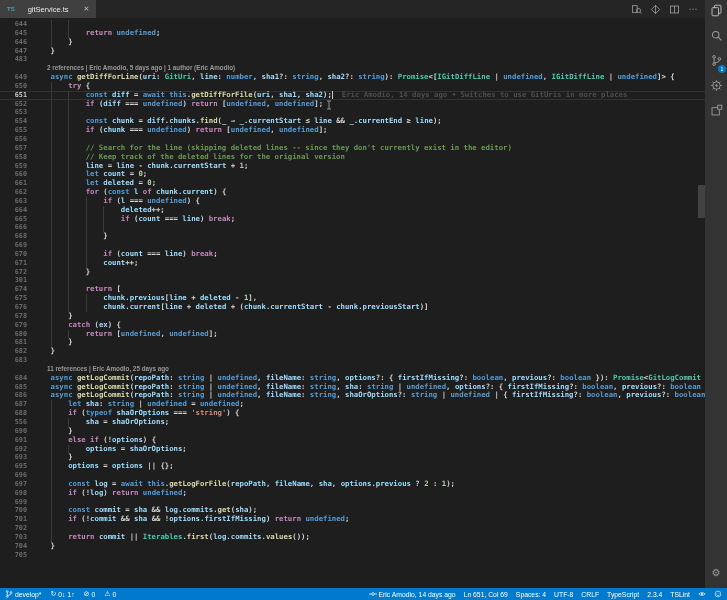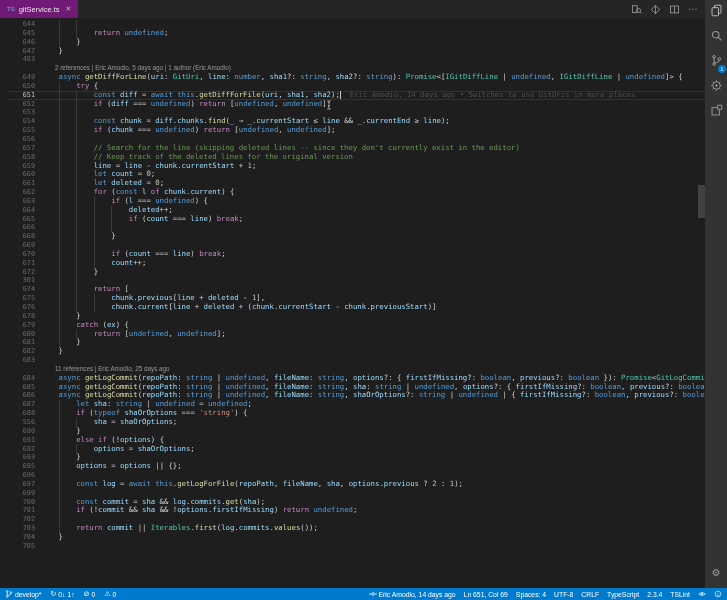--- a/index.html
+++ b/index.html
@@ -1,28 +1,28 @@
 <!DOCTYPE html>
 <html><head>
 <meta charset="utf-8">
 <style>
   html,body{margin:0;padding:0;background:#1e1e1e;}
   .window{position:relative;width:727px;height:600px;background:#1e1e1e;overflow:hidden;
           font-family:"Liberation Sans",sans-serif;-webkit-font-smoothing:antialiased;}
   
   .tabbar{position:absolute;left:0;top:0;width:705px;height:18px;background:#252526;display:flex;align-items:stretch;}
-  .tab{display:flex;align-items:center;gap:4px;padding:0 7px;background:#701a75;color:#e7e7e7;font-size:7.5px;}
+  .tab{display:flex;align-items:center;gap:13px;padding:0 7px;background:#404040;color:#e7e7e7;font-size:7.5px;}
   .ts-badge{color:#519aba;font-size:6px;font-weight:bold;}
   .tab-close{color:#bbbbbb;font-size:7px;margin-left:2px;}
   .editor-actions{position:absolute;right:6px;top:0;height:18px;display:flex;align-items:center;gap:7px;color:#a9a9a9;}
   .ea{width:12px;height:12px;display:flex;align-items:center;justify-content:center;font-size:9px;}
   .ea svg{width:11px;height:11px;}
   
-  .editor{position:absolute;left:8px;top:18px;width:705px;height:570px;overflow:hidden;
-          font-family:"DejaVu Sans Mono",monospace;font-size:7.3px;padding-top:2px;box-sizing:border-box;}
+  .editor{position:absolute;left:0;top:18px;width:705px;height:570px;overflow:hidden;
+          font-family:"DejaVu Sans Mono",monospace;font-size:7.3px;padding-top:2px;box-sizing:border-box;font-weight:bold;}
   .row{display:flex;height:8.85px;line-height:8.85px;white-space:pre;}
   .gutter{flex:0 0 33px;box-sizing:border-box;padding-right:6px;text-align:right;color:#6b6b6b;font-size:6.8px;}
   .content{flex:1;white-space:pre;color:#d4d4d4;}
   .ind{display:inline-block;width:4ch;height:8.85px;vertical-align:top;}
   .ind.g{box-shadow:inset 1px 0 0 #3a3a3a;}
   .codelens .content span{font-family:"Liberation Sans",sans-serif;font-size:6.3px;color:#999999;}
   .cur{box-shadow:inset 0 1px 0 #323232,inset 0 -1px 0 #323232;}
   .cur .gutter{color:#c6c6c6;}
   .caret{display:inline-block;width:1px;height:8px;background:#c8c8c8;vertical-align:text-bottom;}
   .tk-k{color:#569CD6}.tk-c{color:#C586C0}.tk-f{color:#DCDCAA}.tk-t{color:#4EC9B0}
@@ -134,20 +134,21 @@
       <div class="row"><span class="gutter">687</span><span class="content"><span class="ind"></span><span class="ind g"></span><span class="tk-k">let </span><span class="tk-v">sha</span><span class="tk-p">: </span><span class="tk-k">string</span><span class="tk-p"> | </span><span class="tk-k">undefined</span><span class="tk-p"> = </span><span class="tk-k">undefined</span><span class="tk-p">;</span></span></div>
       <div class="row"><span class="gutter">688</span><span class="content"><span class="ind"></span><span class="ind g"></span><span class="tk-c">if </span><span class="tk-p">(</span><span class="tk-k">typeof </span><span class="tk-v">shaOrOptions</span><span class="tk-p"> === </span><span class="tk-s">'string'</span><span class="tk-p">) {</span></span></div>
       <div class="row"><span class="gutter">556</span><span class="content"><span class="ind"></span><span class="ind g"></span><span class="ind g"></span><span class="tk-v">sha</span><span class="tk-p"> = </span><span class="tk-v">shaOrOptions</span><span class="tk-p">;</span></span></div>
       <div class="row"><span class="gutter">690</span><span class="content"><span class="ind"></span><span class="ind g"></span><span class="tk-p">}</span></span></div>
       <div class="row"><span class="gutter">691</span><span class="content"><span class="ind"></span><span class="ind g"></span><span class="tk-c">else if </span><span class="tk-p">(!</span><span class="tk-v">options</span><span class="tk-p">) {</span></span></div>
       <div class="row"><span class="gutter">692</span><span class="content"><span class="ind"></span><span class="ind g"></span><span class="ind g"></span><span class="tk-v">options</span><span class="tk-p"> = </span><span class="tk-v">shaOrOptions</span><span class="tk-p">;</span></span></div>
       <div class="row"><span class="gutter">693</span><span class="content"><span class="ind"></span><span class="ind g"></span><span class="tk-p">}</span></span></div>
       <div class="row"><span class="gutter">695</span><span class="content"><span class="ind"></span><span class="ind g"></span><span class="tk-v">options</span><span class="tk-p"> = </span><span class="tk-v">options</span><span class="tk-p"> || {};</span></span></div>
       <div class="row"><span class="gutter">696</span><span class="content"><span class="ind"></span><span class="ind g"></span></span></div>
       <div class="row"><span class="gutter">697</span><span class="content"><span class="ind"></span><span class="ind g"></span><span class="tk-k">const </span><span class="tk-v">log</span><span class="tk-p"> = </span><span class="tk-k">await </span><span class="tk-k">this</span><span class="tk-p">.</span><span class="tk-f">getLogForFile</span><span class="tk-p">(</span><span class="tk-v">repoPath</span><span class="tk-p">, </span><span class="tk-v">fileName</span><span class="tk-p">, </span><span class="tk-v">sha</span><span class="tk-p">, </span><span class="tk-v">options</span><span class="tk-p">.</span><span class="tk-v">previous</span><span class="tk-p"> ? </span><span class="tk-n">2</span><span class="tk-p"> : </span><span class="tk-n">1</span><span class="tk-p">);</span></span></div>
+      <div class="row"><span class="gutter">698</span><span class="content"><span class="ind"></span><span class="ind g"></span><span class="tk-c">if </span><span class="tk-p">(!</span><span class="tk-v">log</span><span class="tk-p">) </span><span class="tk-c">return </span><span class="tk-k">undefined</span><span class="tk-p">;</span></span></div>
       <div class="row"><span class="gutter">699</span><span class="content"><span class="ind"></span><span class="ind g"></span></span></div>
       <div class="row"><span class="gutter">700</span><span class="content"><span class="ind"></span><span class="ind g"></span><span class="tk-k">const </span><span class="tk-v">commit</span><span class="tk-p"> = </span><span class="tk-v">sha</span><span class="tk-p"> &amp;&amp; </span><span class="tk-v">log</span><span class="tk-p">.</span><span class="tk-v">commits</span><span class="tk-p">.</span><span class="tk-f">get</span><span class="tk-p">(</span><span class="tk-v">sha</span><span class="tk-p">);</span></span></div>
       <div class="row"><span class="gutter">701</span><span class="content"><span class="ind"></span><span class="ind g"></span><span class="tk-c">if </span><span class="tk-p">(!</span><span class="tk-v">commit</span><span class="tk-p"> &amp;&amp; </span><span class="tk-v">sha</span><span class="tk-p"> &amp;&amp; !</span><span class="tk-v">options</span><span class="tk-p">.</span><span class="tk-v">firstIfMissing</span><span class="tk-p">) </span><span class="tk-c">return </span><span class="tk-k">undefined</span><span class="tk-p">;</span></span></div>
       <div class="row"><span class="gutter">702</span><span class="content"><span class="ind"></span><span class="ind g"></span></span></div>
       <div class="row"><span class="gutter">703</span><span class="content"><span class="ind"></span><span class="ind g"></span><span class="tk-c">return </span><span class="tk-v">commit</span><span class="tk-p"> || </span><span class="tk-t">Iterables</span><span class="tk-p">.</span><span class="tk-f">first</span><span class="tk-p">(</span><span class="tk-v">log</span><span class="tk-p">.</span><span class="tk-v">commits</span><span class="tk-p">.</span><span class="tk-f">values</span><span class="tk-p">());</span></span></div>
       <div class="row"><span class="gutter">704</span><span class="content"><span class="ind"></span><span class="tk-p">}</span></span></div>
       <div class="row"><span class="gutter">705</span><span class="content"></span></div>
     </div>
 
   <div class="ibeam">

